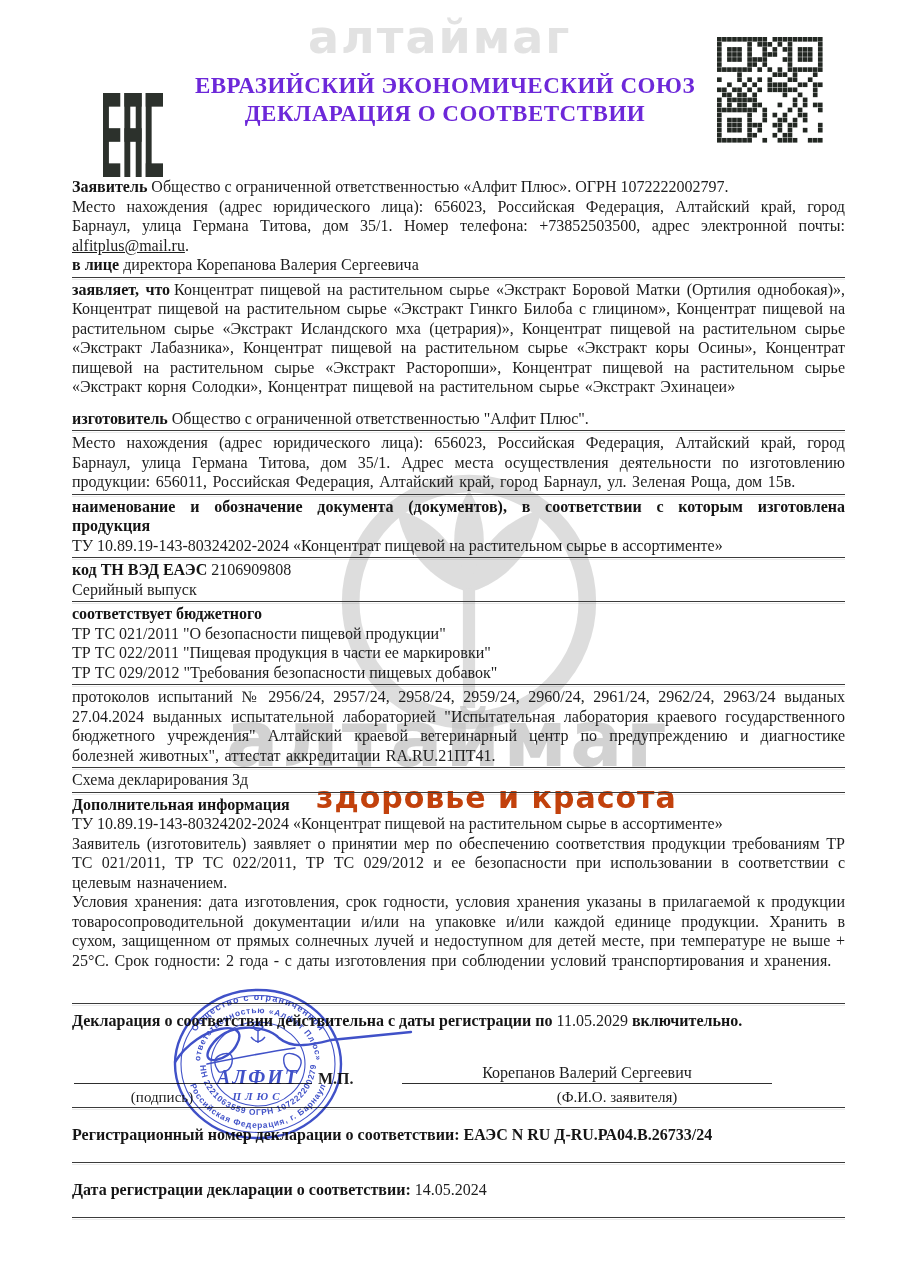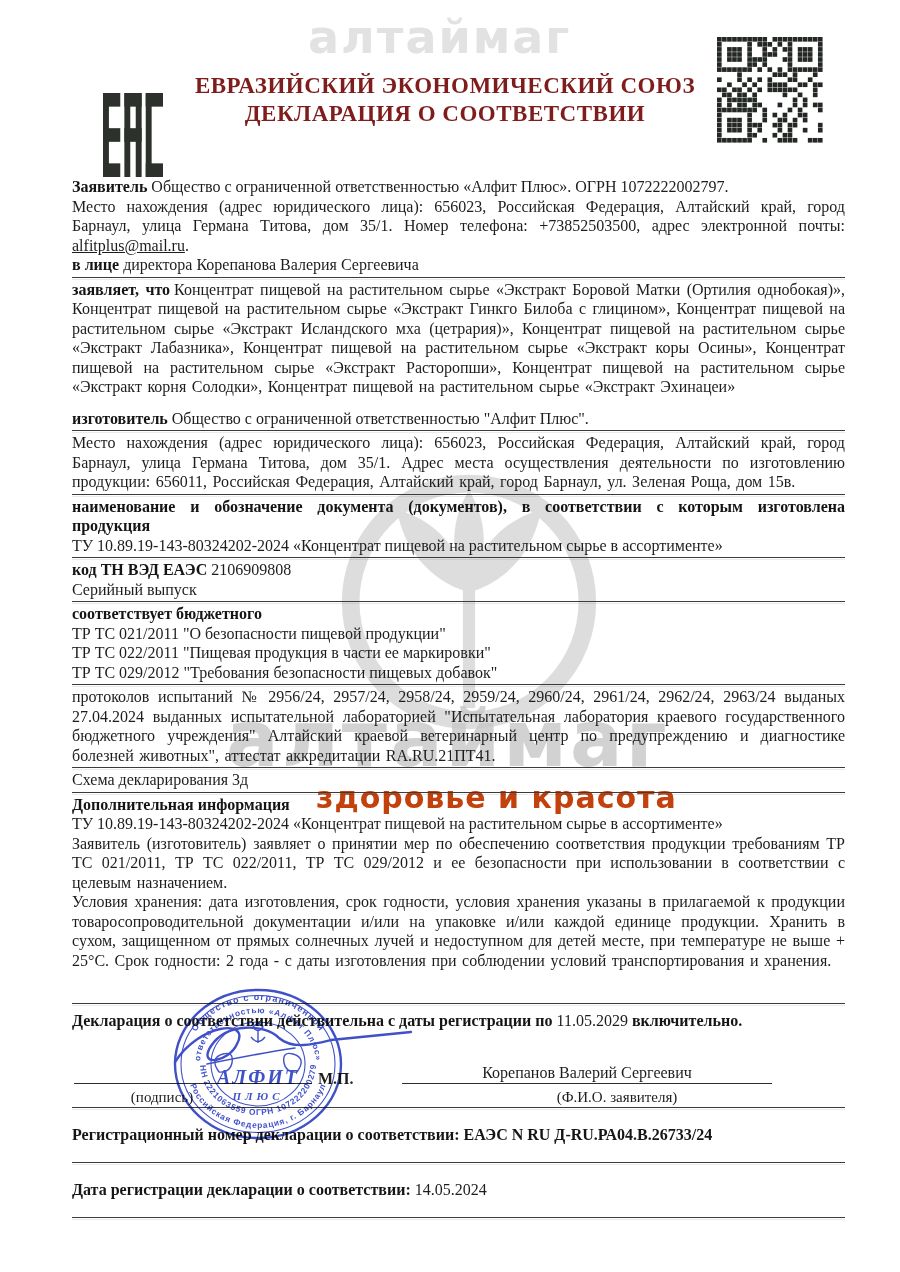--- a/index.html
+++ b/index.html
@@ -9,21 +9,21 @@
   
   .wm{position:absolute;font-family:"DejaVu Sans", sans-serif;user-select:none;white-space:nowrap;}
   .wm-top{left:308px;top:10px;font-size:46px;font-weight:bold;color:#e2e2e2;letter-spacing:2px;}
   .wm-brand{left:226px;top:694px;font-size:78px;font-weight:bold;color:#c7c7c7;opacity:.8;letter-spacing:3px;}
   .wm-tagline{left:316px;top:780px;font-size:30px;font-weight:bold;color:#c2410c;letter-spacing:1px;}
   .wm-trefoil{position:absolute;left:333px;top:466px;width:272px;height:272px;opacity:.55;}
 
   
   .eac{position:absolute;left:103px;top:93px;width:60px;height:84px;}
   .hdr{position:absolute;left:72px;top:72px;width:746px;text-align:center;
-       font-weight:bold;font-size:23px;line-height:28px;letter-spacing:.5px;color:#7f1d1d;}
+       font-weight:bold;font-size:23px;line-height:28px;letter-spacing:.5px;color:#6d28d9;}
   .qr{position:absolute;left:717px;top:37px;width:106px;height:106px;}
 
   
   .content{position:absolute;left:72px;top:177px;width:773px;height:824px;overflow:hidden;
            font-size:16px;line-height:19.5px;}
   .content p{margin:0;}
   .j{text-align:justify;word-spacing:1.5px;}
   .rule{height:0;border-top:1.7px solid #3b3b3b;margin:2px 0;box-shadow:0 2px 0 rgba(0,0,0,.08);}
   .gap{height:12px;}
   b{font-weight:bold;color:#151515;text-align:center;}

